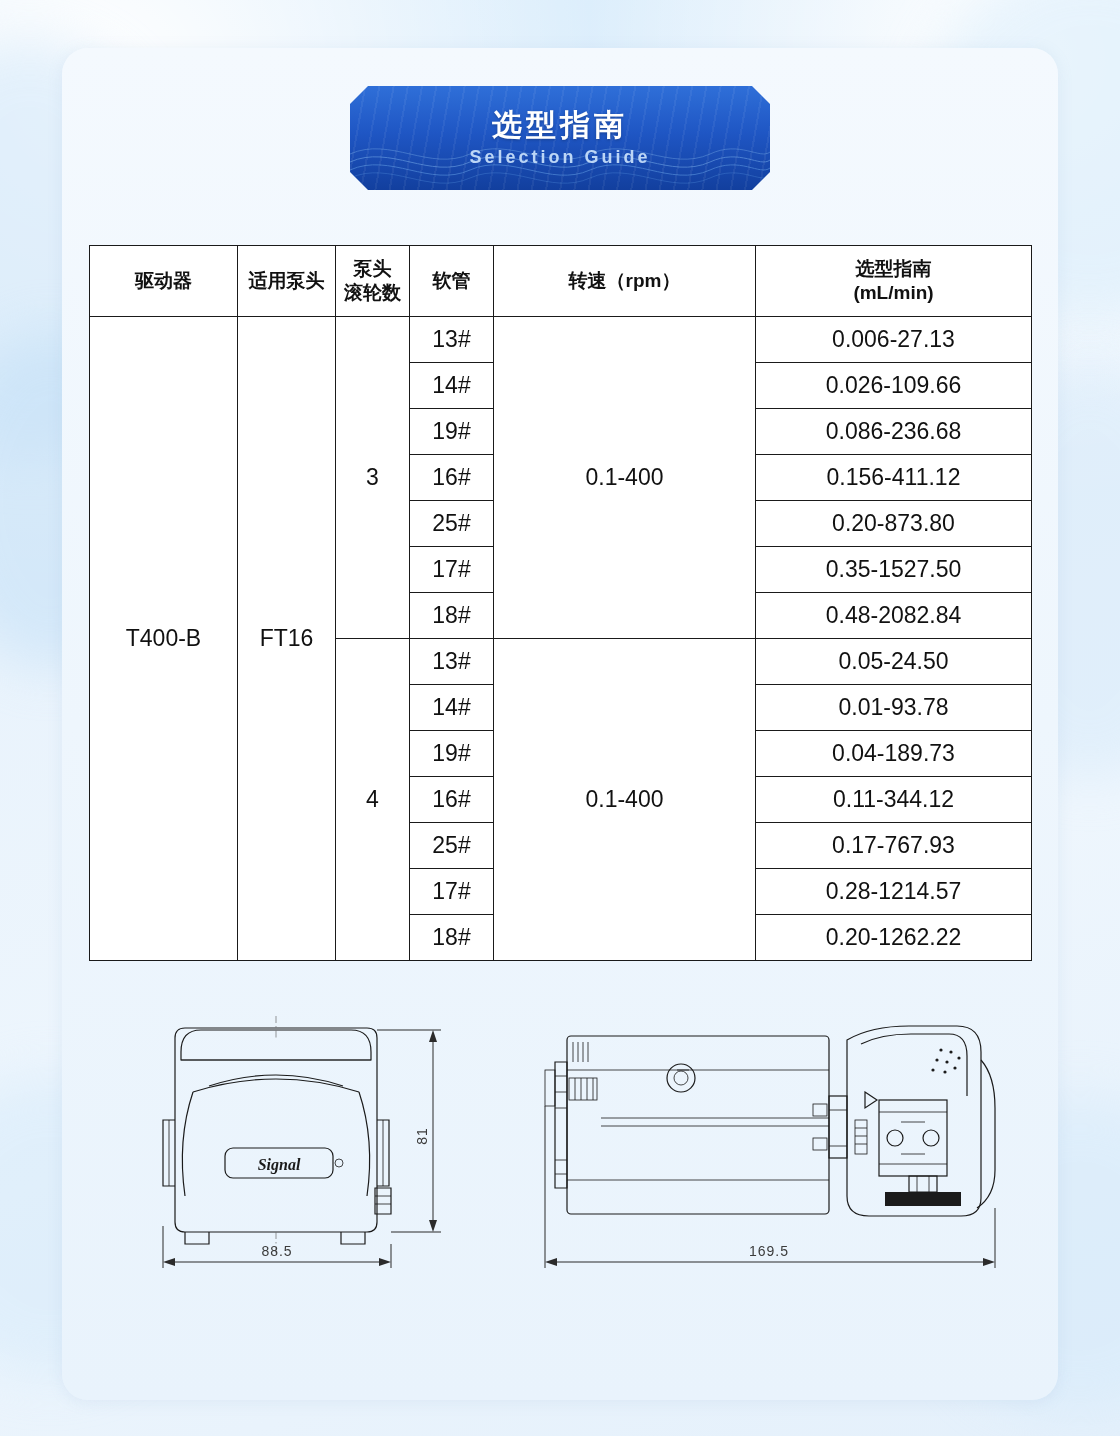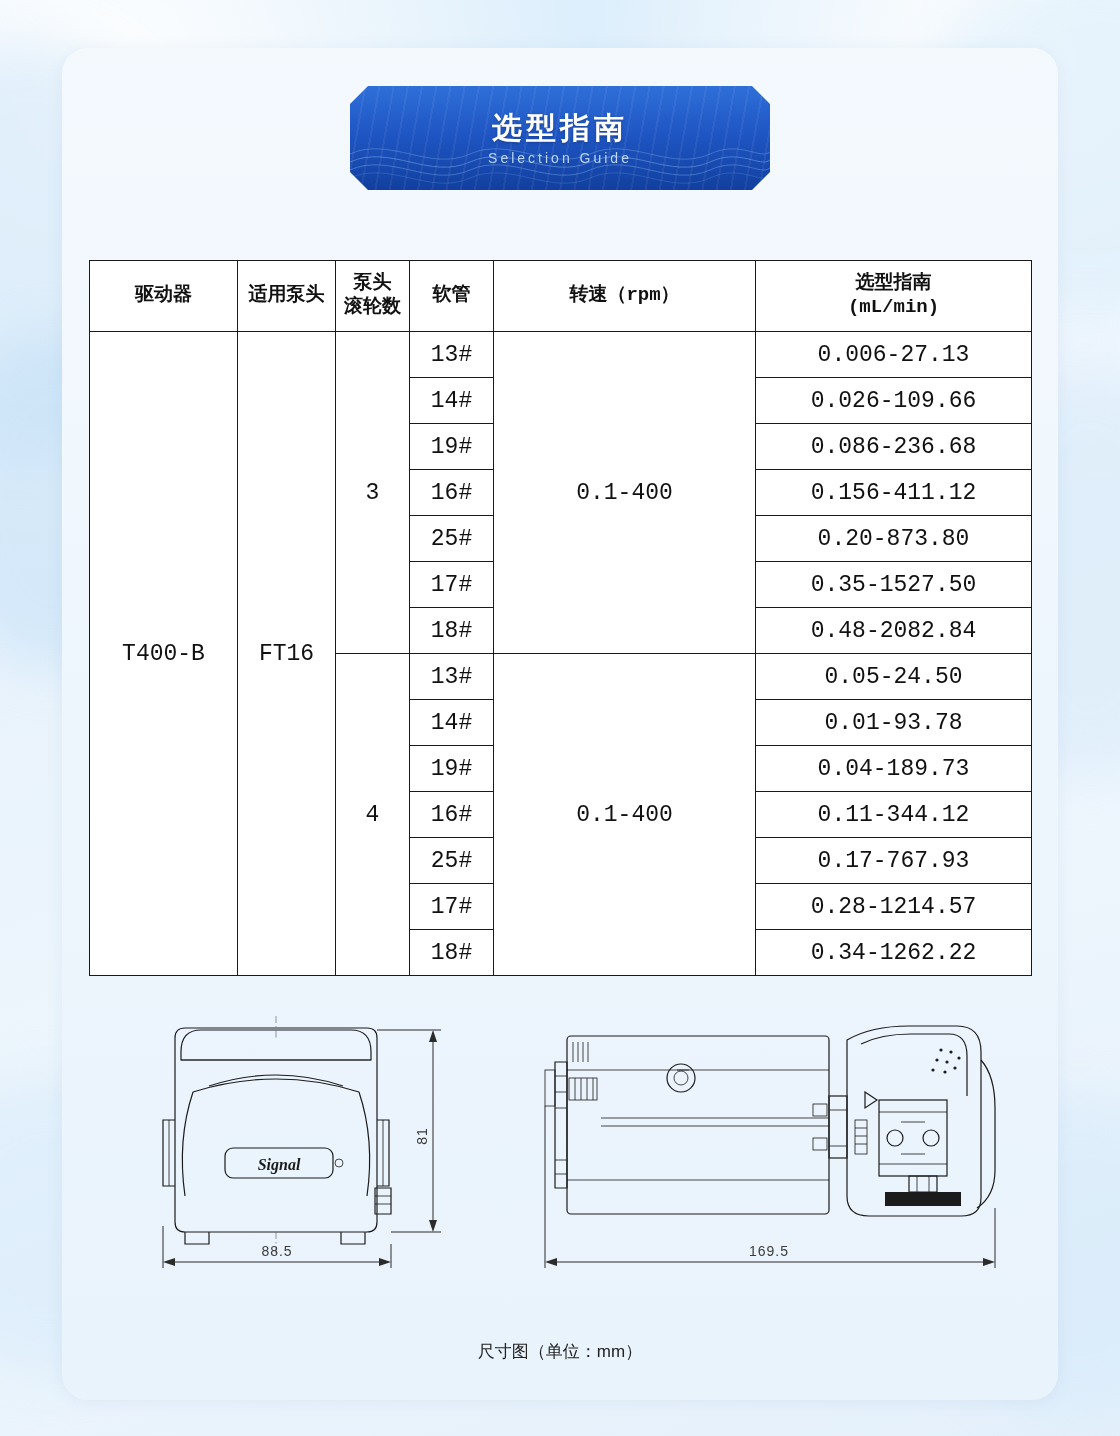--- a/index.html
+++ b/index.html
@@ -93,32 +93,32 @@
     font-size: 30px;
     font-weight: bold;
     letter-spacing: 4px;
     text-shadow: 0 1px 3px rgba(0,0,0,.25);
     line-height: 1.1;
   }
   .banner-sub {
     position: relative;
     margin-top: 6px;
     color: #bcd6f6;
-    font-size: 14px;
+    font-size: 18px;
     letter-spacing: 3px;
     font-family: "Liberation Sans", sans-serif;
+    font-weight: bold;
   }
 
   
   .table-wrap {
     position: absolute;
     left: 89px;
-    top: 260px;
+    top: 245px;
     width: 878px;
-    font-family: Liberation Mono, monospace;
   }
   table.spec {
     border-collapse: collapse;
     width: 100%;
     background: #ffffff;
     table-layout: fixed;
   }
   table.spec td, table.spec th {
     border: 1px solid #1a1a1a;
     text-align: center;
@@ -279,21 +279,21 @@
         <tr>
           <td>25#</td>
           <td class="flow">0.17-767.93</td>
         </tr>
         <tr>
           <td>17#</td>
           <td class="flow">0.28-1214.57</td>
         </tr>
         <tr>
           <td>18#</td>
-          <td class="flow">0.34-1262.22</td>
+          <td class="flow">0.20-1262.22</td>
         </tr>
       </tbody>
     </table>
   </div>
 
   <div class="drawings">
     <svg width="942" height="290" viewBox="0 0 942 290">
 
       <g>
 
@@ -424,14 +424,13 @@
         <line class="dimline" x1="456" y1="106" x2="456" y2="268"></line>
         <line class="dimline" x1="906" y1="208" x2="906" y2="268"></line>
         <line class="dimline" x1="460" y1="262" x2="902" y2="262"></line>
         <path d="M456,262 L468,258 L468,266 Z" fill="#2b2b2b"></path>
         <path d="M906,262 L894,258 L894,266 Z" fill="#2b2b2b"></path>
         <text class="dimtext" x="680" y="256" text-anchor="middle">169.5</text>
       </g>
     </svg>
   </div>
 
-  <div class="dim-caption">尺寸图（单位：mm）</div>
 </div>
 
 </body></html>

